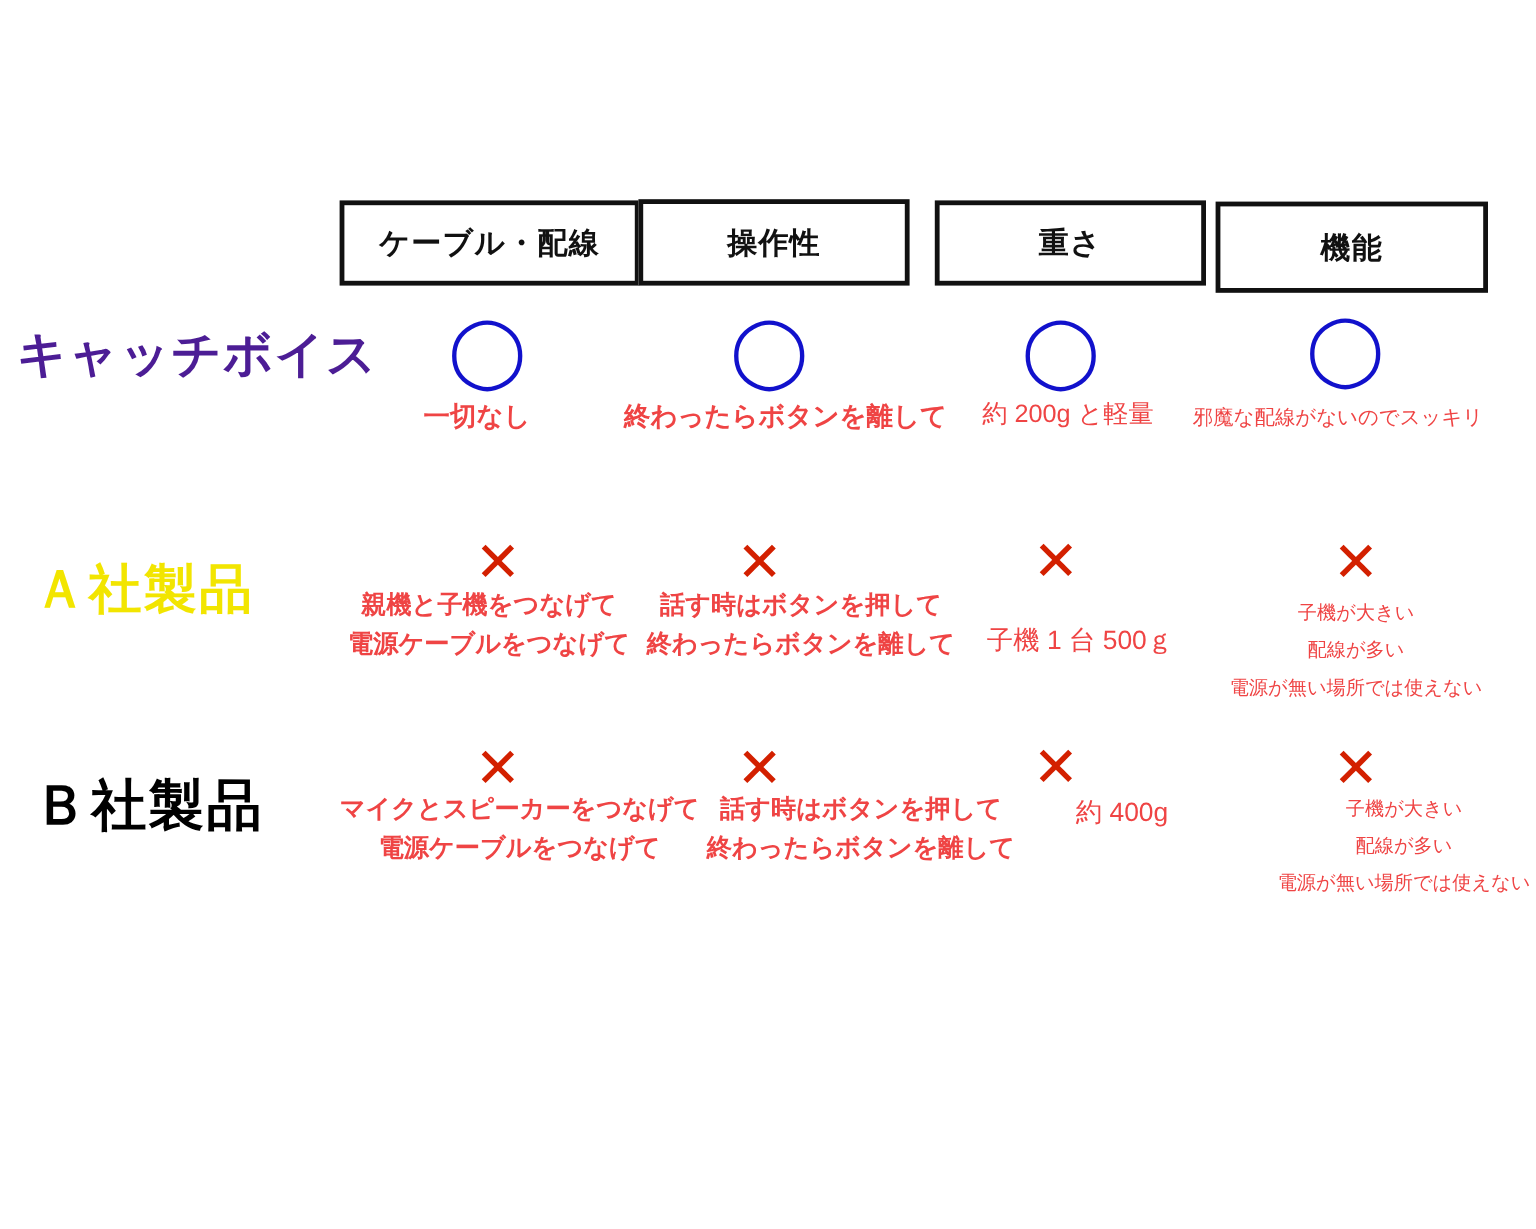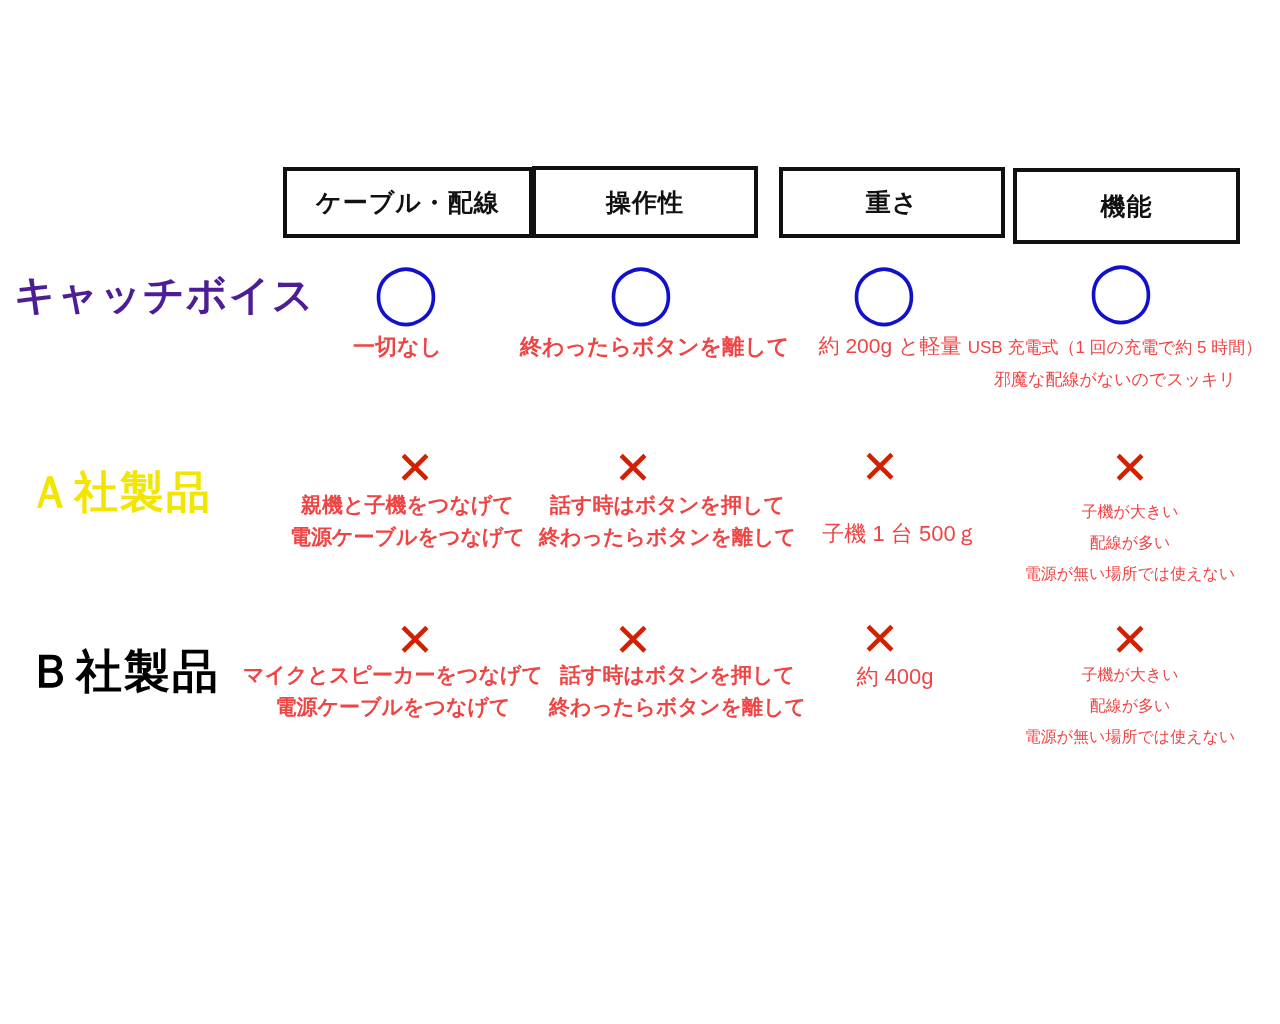--- a/index.html
+++ b/index.html
@@ -110,21 +110,21 @@
   #cell-r0-c3 { left: 960px; top: 332px; width: 310px; font-weight: normal; font-size: 17px; line-height: 1.9; }
 
   
   .r1 { font-size: 21px; font-weight: bold; }
   #cell-r1-c0 { left: 285px; top: 489px; width: 245px; }
   #cell-r1-c1 { left: 535px; top: 489px; width: 265px; }
   #cell-r1-c2 { left: 800px; top: 517px; width: 200px; font-weight: normal; font-size: 22px; text-align: center; }
   #cell-r1-c3 { left: 1010px; top: 496px; width: 240px; font-weight: normal; font-size: 16px; line-height: 1.95; }
 
   
-  .r2 { font-size: 21px; font-weight: bold; }
+  .r2 { font-size: 21px; font-weight: bold; margin-left: 40px; }
   #cell-r2-c0 { left: 243px; top: 659px; width: 300px; }
   #cell-r2-c1 { left: 545px; top: 659px; width: 265px; }
   #cell-r2-c2 { left: 800px; top: 660px; width: 190px; font-weight: normal; font-size: 22px; }
   #cell-r2-c3 { left: 1010px; top: 659px; width: 240px; font-weight: normal; font-size: 16px; line-height: 1.95; }
 </style>
 </head>
 <body>
 
 <div id="comparison-sheet">
 
@@ -151,21 +151,20 @@
   <div class="cell-text r0" id="cell-r0-c0">
     <span class="line">一切なし</span>
   </div>
   <div class="cell-text r0" id="cell-r0-c1">
     <span class="line">終わったらボタンを離して</span>
   </div>
   <div class="cell-text r0" id="cell-r0-c2">
     <span class="line">約 200g と軽量</span>
   </div>
   <div class="cell-text r0" id="cell-r0-c3">
-    <span class="line">USB 充電式（1 回の充電で約 5 時間）</span>
     <span class="line">邪魔な配線がないのでスッキリ</span>
   </div>
 
   <div class="row-label" id="row-label-1">Ａ社製品</div>
 
   <div class="mark cross" style="left:380px; top:445px;">✕</div>
   <div class="mark cross" style="left:598px; top:445px;">✕</div>
   <div class="mark cross" style="left:845px; top:444px;">✕</div>
   <div class="mark cross" style="left:1095px; top:445px;">✕</div>
 

